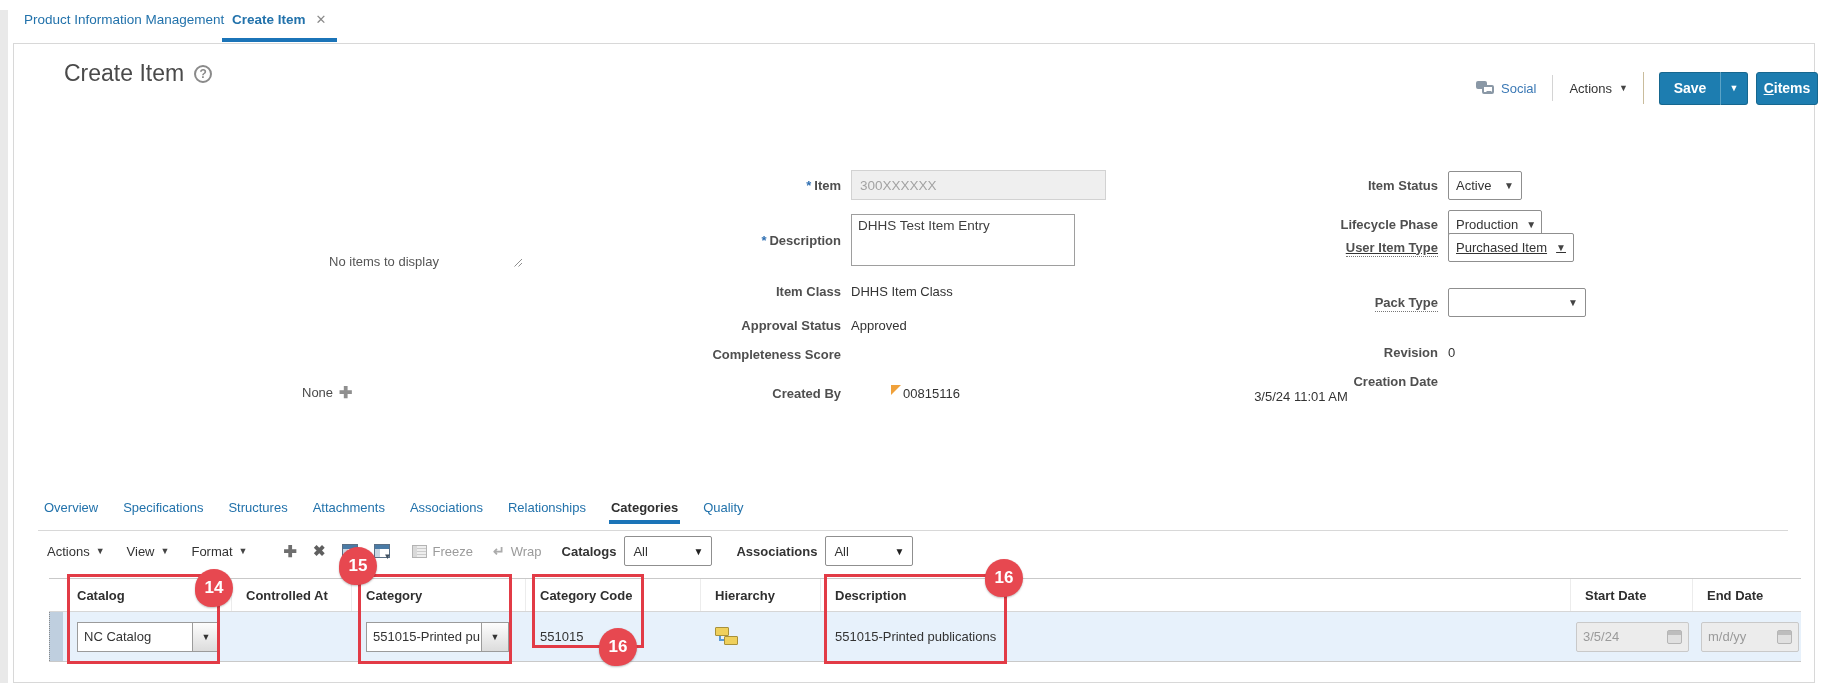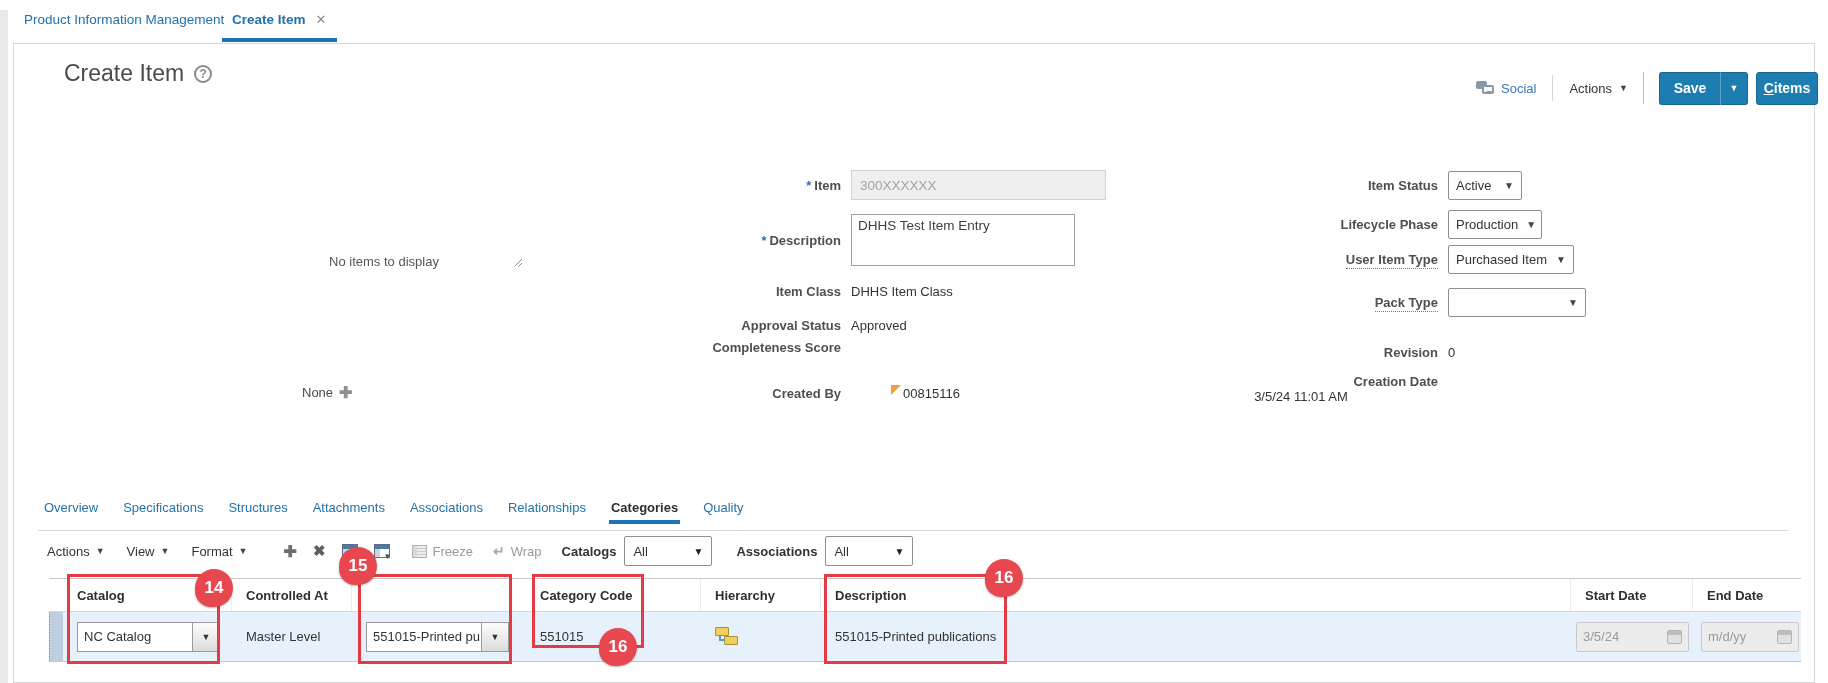--- a/index.html
+++ b/index.html
@@ -182,21 +182,21 @@
     <span class="resize-corner" style="margin-left:-11px; margin-top:44px;"></span>
   </div>
   <div class="frow center" style="top:232px;">
     <span class="lbl">Item Class</span>
     <span class="val">DHHS Item Class</span>
   </div>
   <div class="frow center" style="top:266px;">
     <span class="lbl">Approval Status</span>
     <span class="val">Approved</span>
   </div>
-  <div class="frow center" style="top:288px;">
+  <div class="frow center" style="top:295px;">
     <span class="lbl">Completeness Score</span>
     <span class="val"></span>
   </div>
   <div class="frow center" style="top:334px;gap:40px;">
     <span class="lbl">Created By</span>
     <span class="val"><span class="flag-triangle"></span><span>00815116</span></span>
   </div>
 
   <div class="frow rcol" style="top:126px;">
     <span class="lbl">Item Status</span>
@@ -205,21 +205,21 @@
       <span class="sel-caret">▼</span>
     </span>
   </div>
   <div class="frow rcol" style="top:165px;">
     <span class="lbl">Lifecycle Phase</span>
     <span class="select-box" style="width:94px;">
       <span>Production</span>
       <span class="sel-caret">▼</span>
     </span>
   </div>
-  <div class="frow rcol" style="top:200px;">
+  <div class="frow rcol" style="top:188px;text-decoration:underline;">
     <span class="lbl"><span class="dotted">User Item Type</span></span>
     <span class="select-box" style="width:126px;">
       <span>Purchased Item</span>
       <span class="sel-caret">▼</span>
     </span>
   </div>
   <div class="frow rcol" style="top:243px;">
     <span class="lbl"><span class="dotted">Pack Type</span></span>
     <span class="select-box" style="width:138px;">
       <span></span>
@@ -284,36 +284,36 @@
     <span class="tb-label">Associations</span>
     <span class="tb-select">
         <span>All</span>
         <span class="sel-caret">▼</span>
       </span>
   </div>
 
   <div class="thead">
     <span class="th" style="left:14px; width:169px;">Catalog</span>
     <span class="th" style="left:183px; width:120px;">Controlled At</span>
+    <span class="th" style="left:303px; width:174px;">Category</span>
     <span class="th" style="left:477px; width:175px;">Category Code</span>
     <span class="th" style="left:652px; width:120px;">Hierarchy</span>
     <span class="th" style="left:772px; width:750px;">Description</span>
     <span class="th" style="left:1522px; width:122px;">Start Date</span>
     <span class="th" style="left:1644px; width:108px; border-right:none;">End Date</span>
   </div>
 
   <div class="trow">
     <span class="row-selector"></span>
     <span class="td" style="left:14px; width:169px;">
       <span class="combo">
         <span class="combo-input">NC Catalog</span>
         <span class="combo-btn">▼</span>
       </span>
     </span>
-    <span class="td" style="left:183px; width:120px;">Master Level</span>
     <span class="td" style="left:303px; width:174px;">
       <span class="combo">
         <span class="combo-input">551015-Printed pu</span>
         <span class="combo-btn">▼</span>
       </span>
     </span>
     <span class="td" style="left:477px; width:175px;">551015</span>
     <span class="td" style="left:652px; width:120px;">
       <span class="hier-icon">
         <span class="folder f1"></span>

